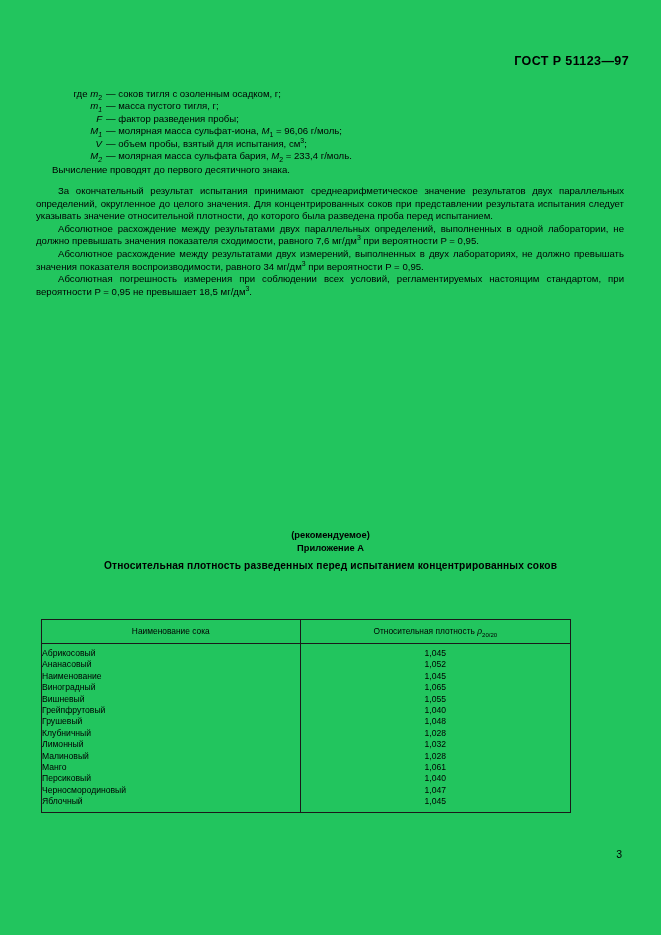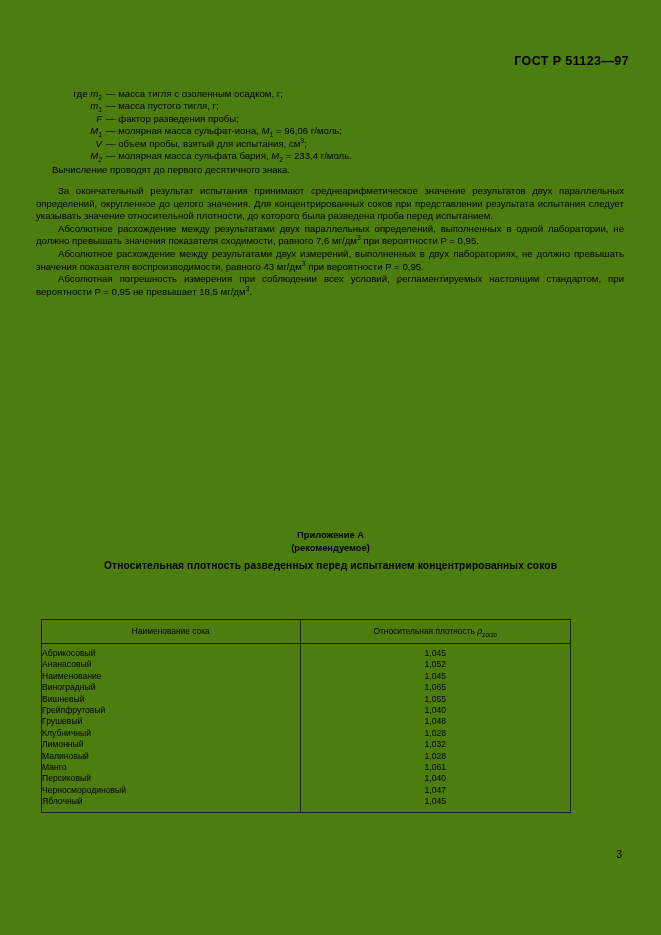--- a/index.html
+++ b/index.html
@@ -14,21 +14,21 @@
     font-family: "Liberation Sans", sans-serif;
     color: #000000;
     overflow: hidden;
   }
 
   .page {
     position: absolute;
     left: 0; top: 0;
     width: 661px;
     height: 935px;
-    background: #4d7c0f;
+    background: #22c55e;
   }
 
   
   .doc-header {
     position: absolute;
     right: 32px;
     top: 54px;
     font-size: 12.5px;
     font-weight: bold;
     letter-spacing: 0.4px;
@@ -170,21 +170,21 @@
 </head>
 <body>
 
 <div class="page">
 
   <div class="doc-header">ГОСТ Р 51123—97</div>
 
   <div class="where-block">
     <div class="where-row first">
       <span class="where-sym">где&nbsp;<i>m</i><sub>2</sub></span>
-      <span class="where-def"> — масса тигля с озоленным осадком, г;</span>
+      <span class="where-def"> — соков тигля с озоленным осадком, г;</span>
     </div>
     <div class="where-row">
       <span class="where-sym">m<sub>1</sub></span>
       <span class="where-def"> — масса пустого тигля, г;</span>
     </div>
     <div class="where-row">
       <span class="where-sym">F</span>
       <span class="where-def"> — фактор разведения пробы;</span>
     </div>
     <div class="where-row">
@@ -199,27 +199,27 @@
       <span class="where-sym">M<sub>2</sub></span>
       <span class="where-def"> — молярная масса сульфата бария, <i>M</i><sub>2</sub> = 233,4 г/моль.</span>
     </div>
   </div>
 
   <div class="note-line" style="top:164px;">Вычисление проводят до первого десятичного знака.</div>
 
   <div class="body-text">
     <p>За окончательный результат испытания принимают среднеарифметическое значение результатов двух параллельных определений, округленное до целого значения. Для концентрированных соков при представлении результата испытания следует указывать значение относительной плотности, до которого была разведена проба перед испытанием.</p>
     <p><span>Абсолютное расхождение между результатами двух параллельных определений, выполненных в одной лаборатории, не должно превышать значения показателя сходимости, равного 7,6 мг/дм</span><sup>3</sup><span> при вероятности P = 0,95.</span></p>
-    <p><span>Абсолютное расхождение между результатами двух измерений, выполненных в двух лабораториях, не должно превышать значения показателя воспроизводимости, равного 43 мг/дм</span><sup>3</sup><span> при вероятности P = 0,95.</span></p>
+    <p><span>Абсолютное расхождение между результатами двух измерений, выполненных в двух лабораториях, не должно превышать значения показателя воспроизводимости, равного 34 мг/дм</span><sup>3</sup><span> при вероятности P = 0,95.</span></p>
     <p><span>Абсолютная погрешность измерения при соблюдении всех условий, регламентируемых настоящим стандартом, при вероятности P = 0,95 не превышает 18,5 мг/дм</span><sup>3</sup><span>.</span></p>
   </div>
 
   <div class="appendix">
+    <div>(рекомендуемое)</div>
     <div>Приложение А</div>
-    <div>(рекомендуемое)</div>
   </div>
 
   <div class="table-caption">Относительная плотность разведенных перед испытанием концентрированных соков</div>
 
   <table class="juice-table">
     <colgroup>
         <col class="c1">
         <col class="c2">
       </colgroup>
     <thead>

